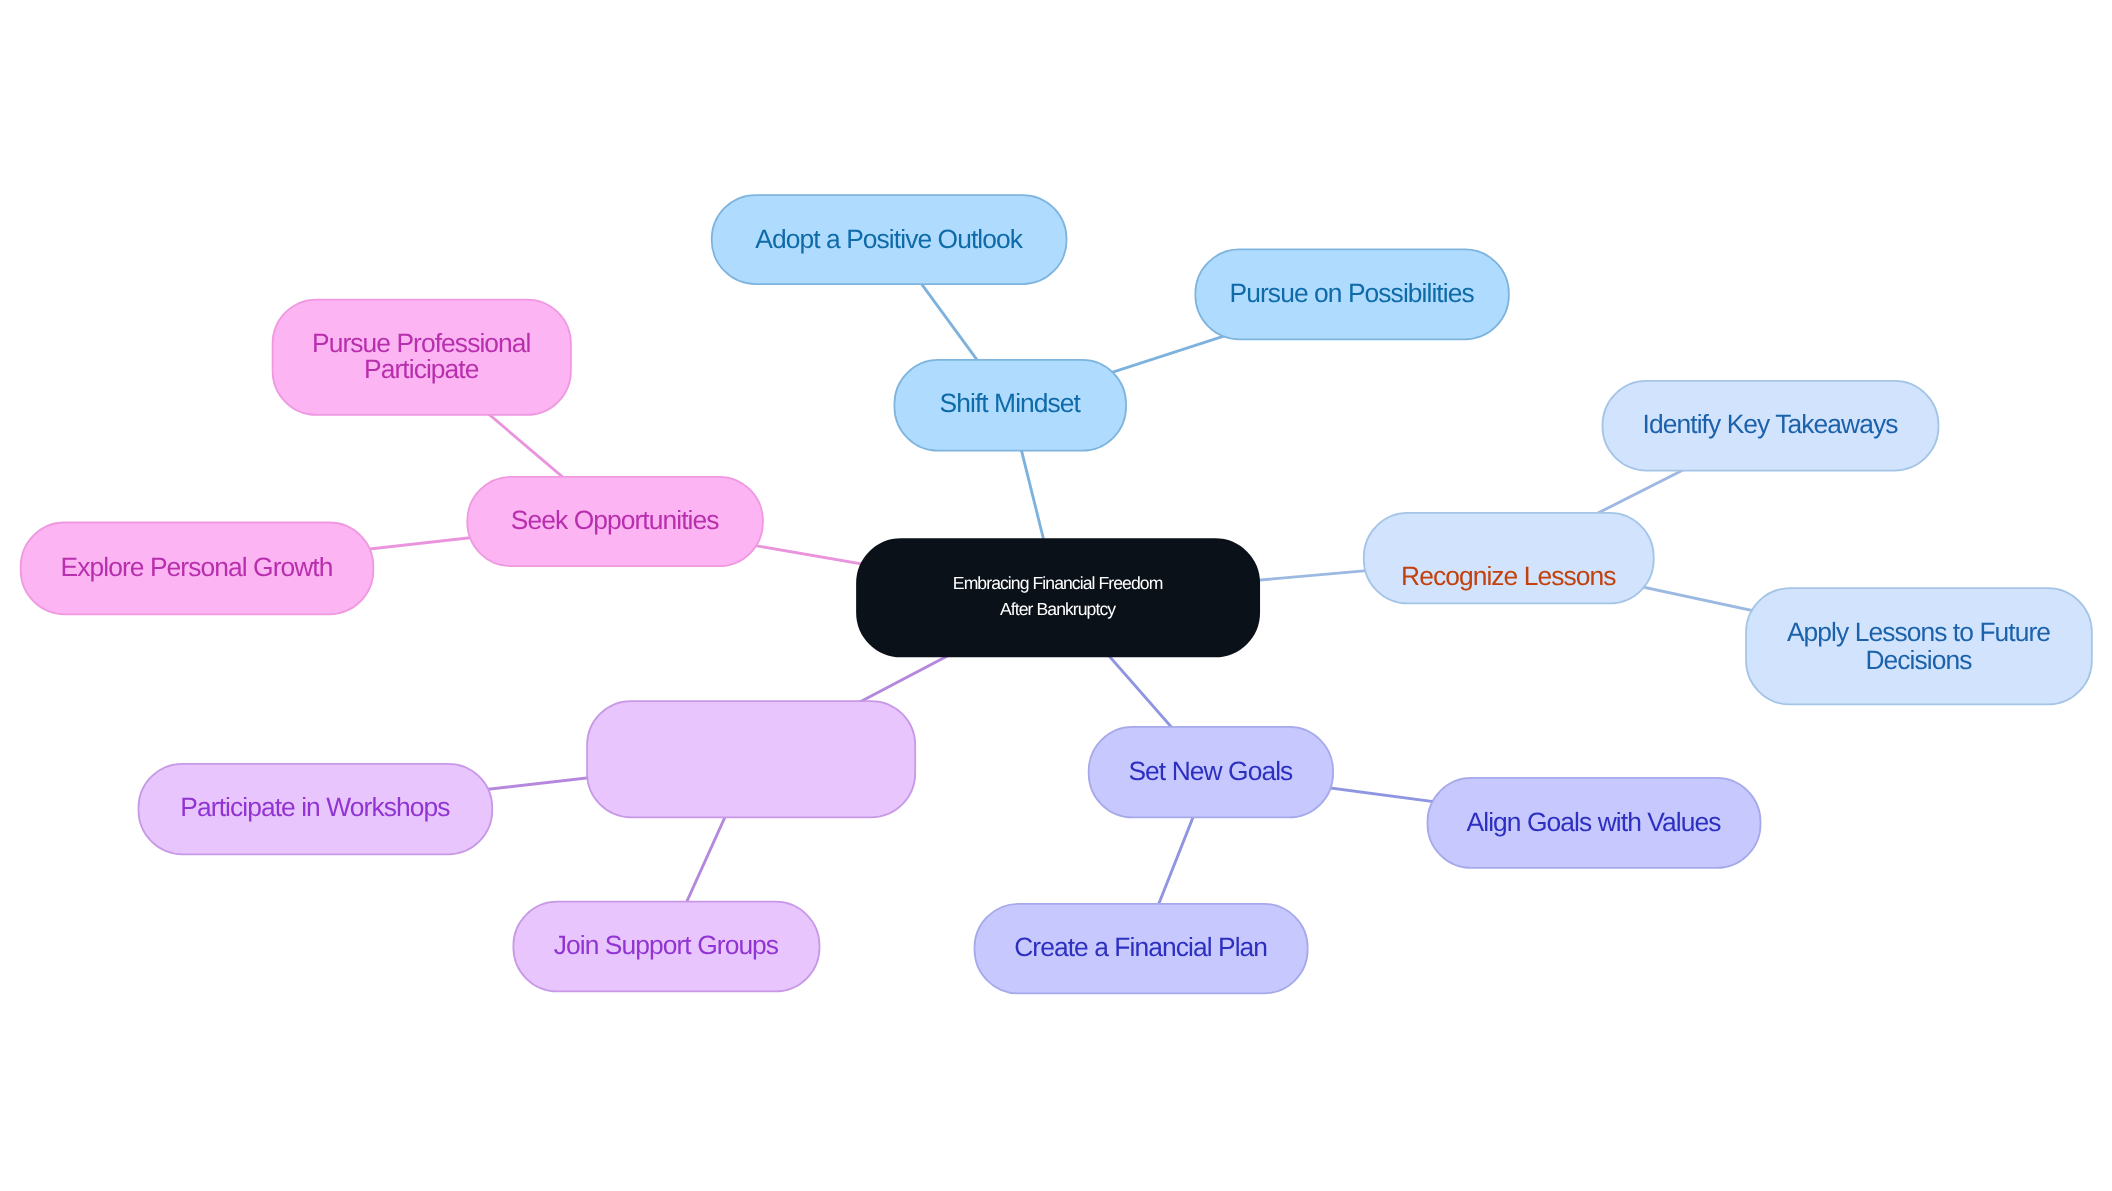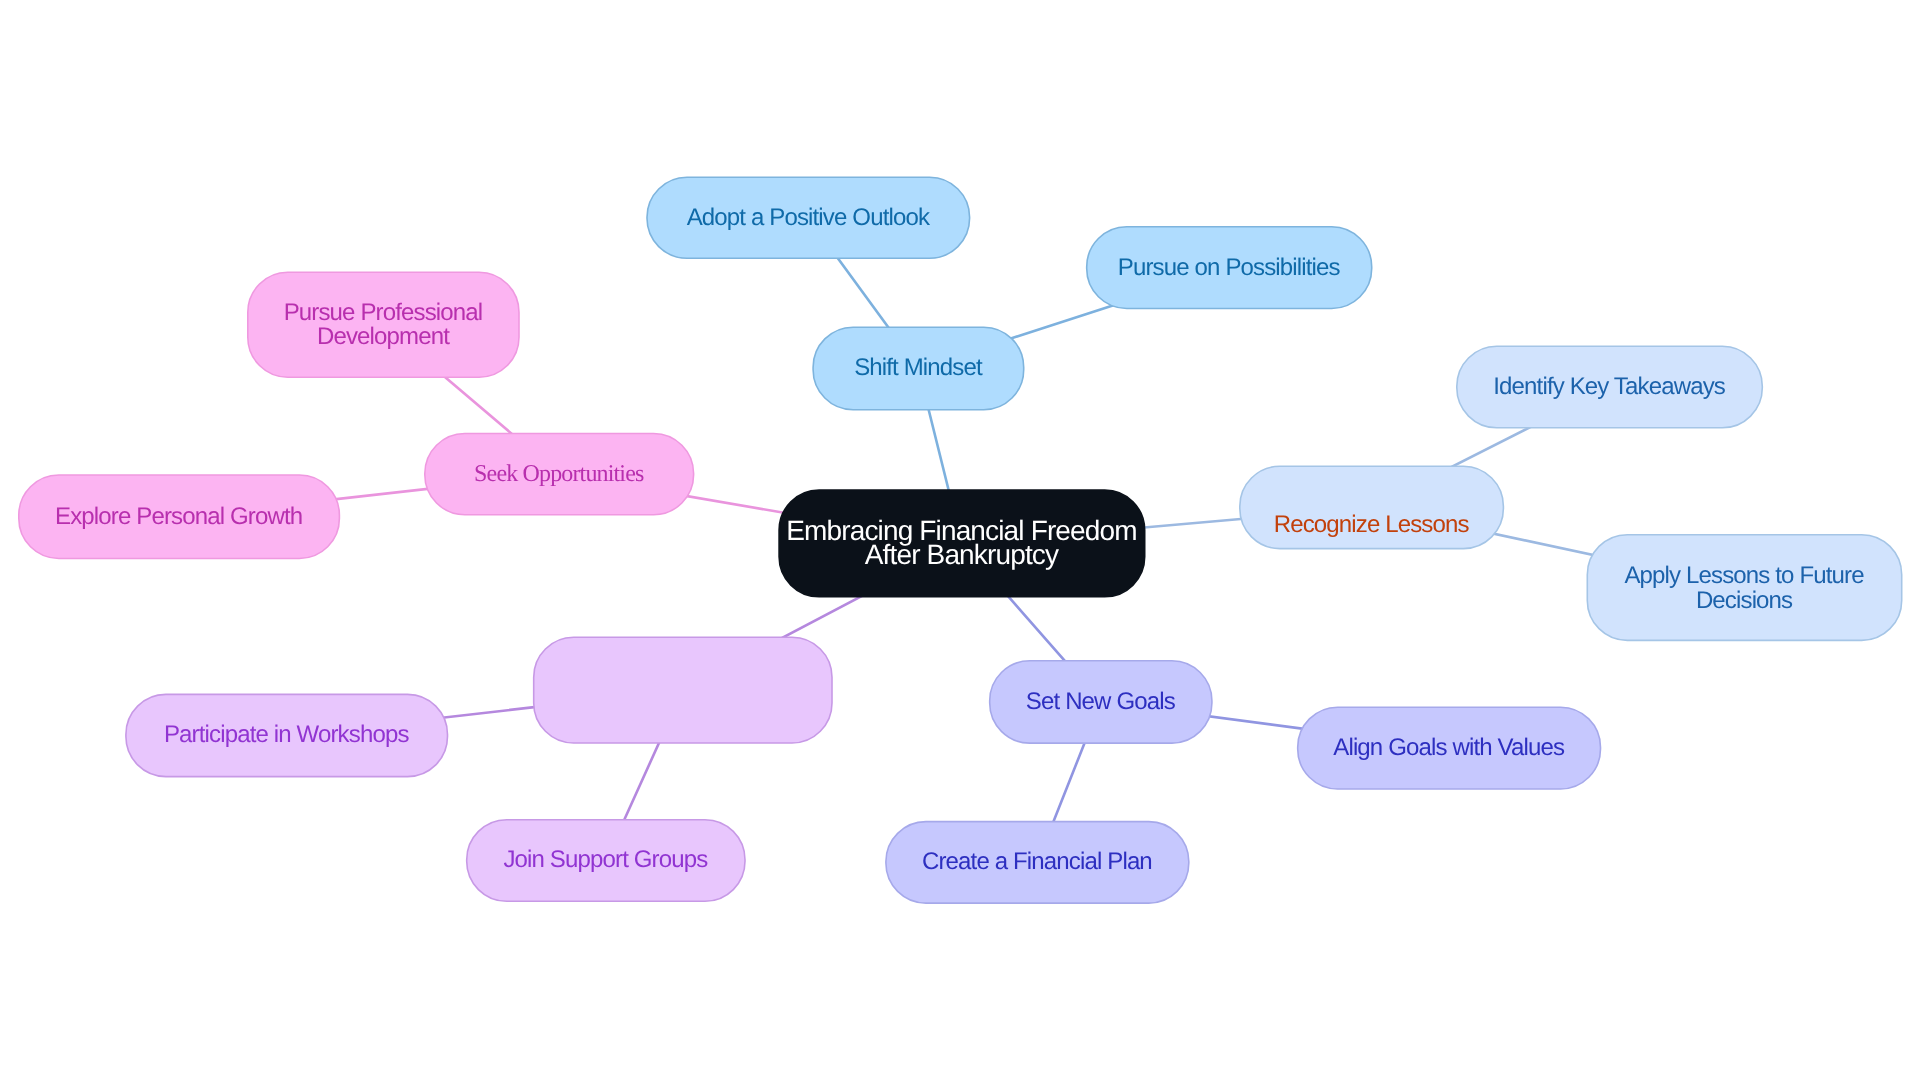--- a/index.html
+++ b/index.html
@@ -55,49 +55,49 @@
     <rect class="mm-shape" x="1297.7" y="707.2" width="302.8" height="81.8" rx="40" ry="40" fill="#c6c8fe" stroke="#a6a9ea" stroke-width="1.6"></rect>
     <rect class="mm-shape" x="885.9" y="821.6" width="302.9" height="81.5" rx="40" ry="40" fill="#c6c8fe" stroke="#a6a9ea" stroke-width="1.6"></rect>
     <rect class="mm-shape" x="533.7" y="637.3" width="298.3" height="105.7" rx="40" ry="40" fill="#e8c6fd" stroke="#c799e6" stroke-width="1.6"></rect>
     <rect class="mm-shape" x="125.9" y="694.4" width="321.6" height="82.2" rx="40" ry="40" fill="#e8c6fd" stroke="#c799e6" stroke-width="1.6"></rect>
     <rect class="mm-shape" x="466.7" y="819.7" width="278.3" height="81.6" rx="40" ry="40" fill="#e8c6fd" stroke="#c799e6" stroke-width="1.6"></rect>
     </g>
   </svg>
 
   <div id="node-layer">
     <div class="mm-node" title="Embracing Financial Freedom After Bankruptcy" style="left: 779.1px; top: 490.1px; width: 365.6px; height: 106.7px; color: rgb(255, 255, 255);">
-      <span class="mm-label" style="font-size: 28px; letter-spacing: -0.85px; line-height: 24.2px; margin-right: 0.85px;">
+      <span class="mm-label" style="font-size: 16px; letter-spacing: -0.85px; line-height: 24.2px; margin-right: 0.85px;">
         <span class="mm-line">Embracing Financial Freedom</span>
         <span class="mm-line">After Bankruptcy</span>
       </span>
     </div>
     <div class="mm-node" title="Shift Mindset" style="left: 813.1px; top: 327.2px; width: 210.6px; height: 82.5px; color: rgb(15, 106, 168);">
       <span class="mm-label" style="font-size: 24px; letter-spacing: -0.85px; line-height: 24.2px; margin-right: 0.85px;">
         <span class="mm-line">Shift Mindset</span>
       </span>
     </div>
     <div class="mm-node" title="Adopt a Positive Outlook" style="left: 647px; top: 177.3px; width: 322.6px; height: 81px; color: rgb(15, 106, 168);">
       <span class="mm-label" style="font-size: 24px; letter-spacing: -0.85px; line-height: 24.2px; margin-right: 0.85px;">
         <span class="mm-line">Adopt a Positive Outlook</span>
       </span>
     </div>
     <div class="mm-node" title="Focus on Possibilities" style="left: 1086.7px; top: 226.8px; width: 285px; height: 81.7px; color: rgb(15, 106, 168);">
       <span class="mm-label" style="font-size: 24px; letter-spacing: -0.85px; line-height: 24.2px; margin-right: 0.85px;">
         <span class="mm-line">Pursue on Possibilities</span>
       </span>
     </div>
-    <div class="mm-node" title="Seek Opportunities" style="left: 424.8px; top: 433.5px; width: 268.8px; height: 81.2px; color: rgb(184, 47, 174); font-family: Liberation Serif, serif;">
+    <div class="mm-node" title="Seek Opportunities" style="left: 424.8px; top: 433.5px; width: 268.8px; height: 81.2px; color: rgb(184, 47, 174);">
       <span class="mm-label" style="font-size: 24px; letter-spacing: -0.85px; line-height: 24.2px; margin-right: 0.85px;">
         <span class="mm-line">Seek Opportunities</span>
       </span>
     </div>
     <div class="mm-node" title="Pursue Professional Development" style="left: 247.8px; top: 272.3px; width: 271.2px; height: 104.9px; color: rgb(184, 47, 174); text-align: center;">
       <span class="mm-label" style="font-size: 24px; letter-spacing: -0.85px; line-height: 24.2px; margin-right: 0.85px;">
         <span class="mm-line">Pursue Professional</span>
-        <span class="mm-line">Development</span>
+        <span class="mm-line">Participate</span>
       </span>
     </div>
     <div class="mm-node" title="Explore Personal Growth" style="left: 18.8px; top: 475px; width: 320.6px; height: 83.5px; color: rgb(184, 47, 174); align-items: center;">
       <span class="mm-label" style="font-size: 24px; letter-spacing: -0.85px; line-height: 24.2px; margin-right: 0.85px;">
         <span class="mm-line">Explore Personal Growth</span>
       </span>
     </div>
     <div class="mm-node" title="Recognize Lessons" style="left: 1239.8px; top: 485px; width: 263.6px; height: 81px; color: #c2410c;">
       <span class="mm-label" style="font-size: 24px; letter-spacing: -0.85px; line-height: 24.2px; margin-right: 0.85px;">
         <span class="mm-line">Recognize Lessons</span>

